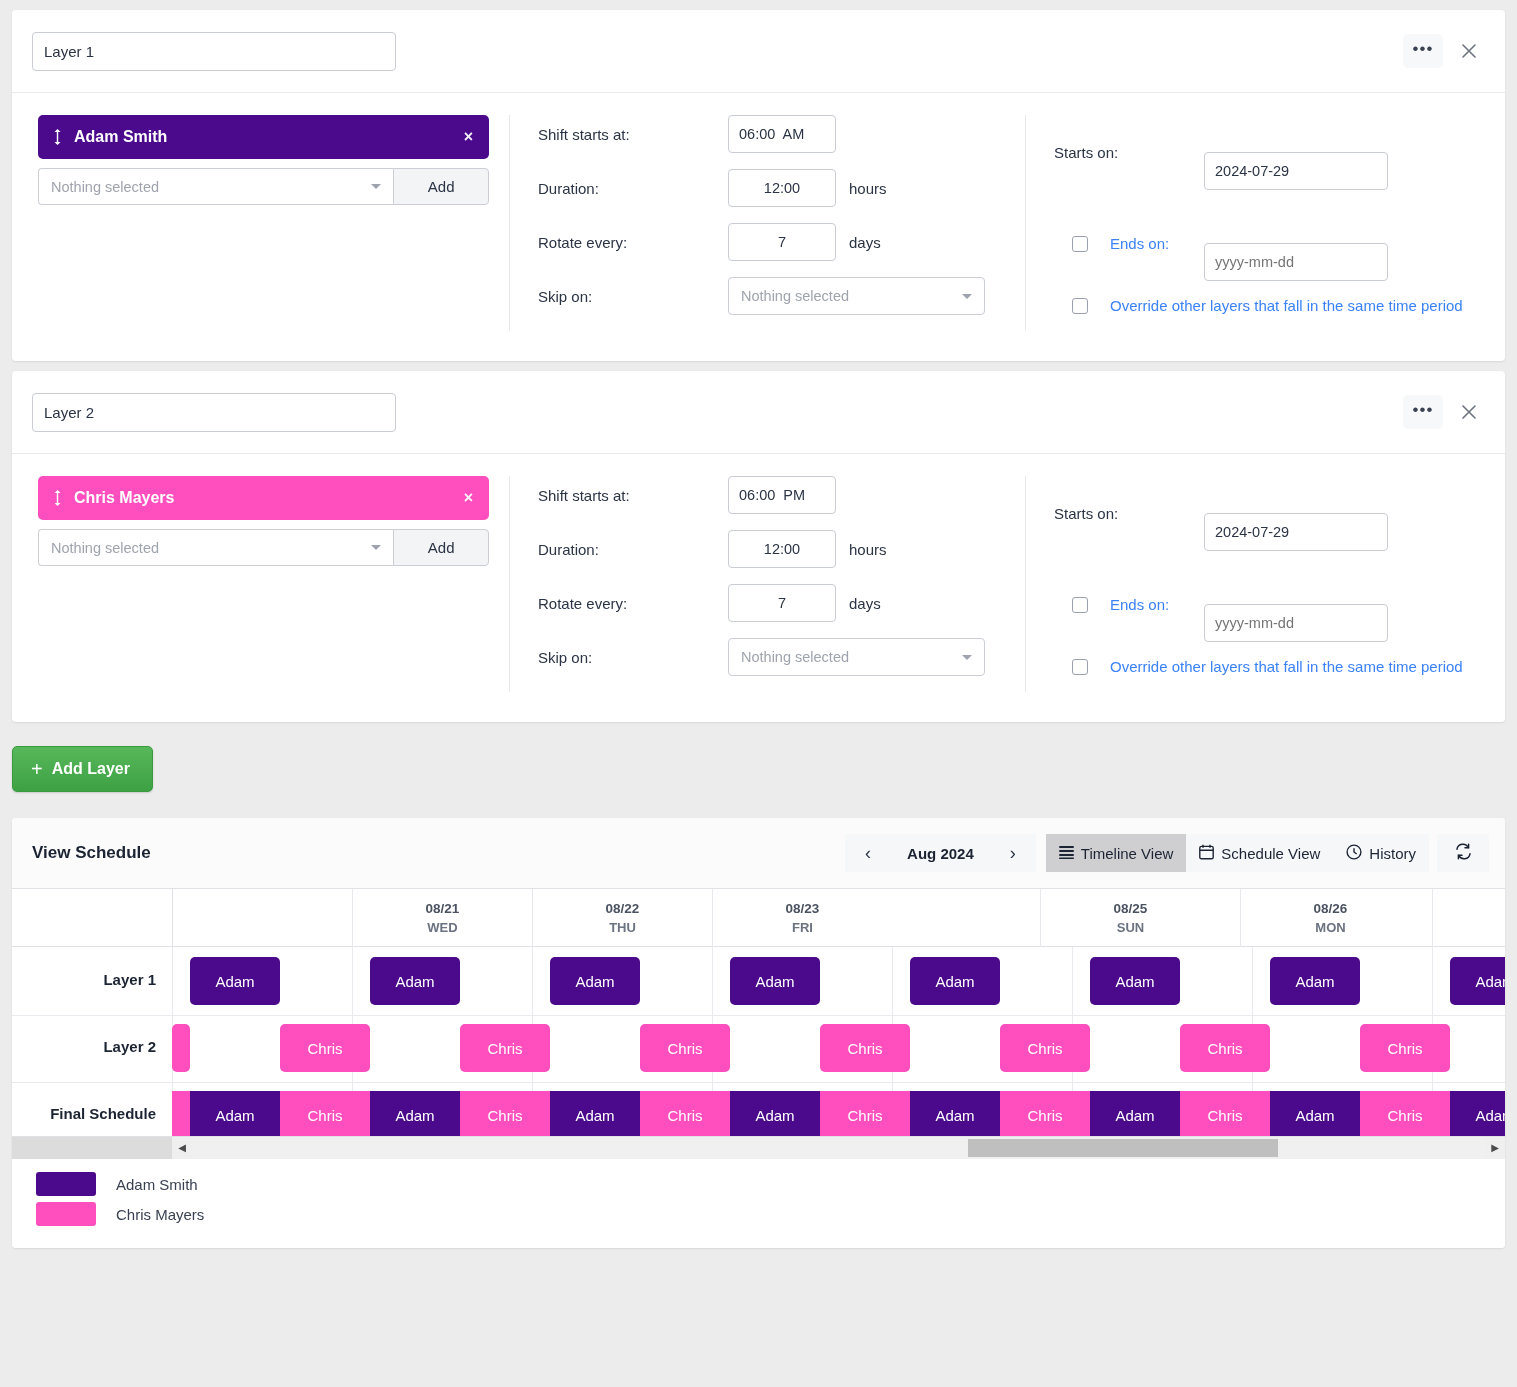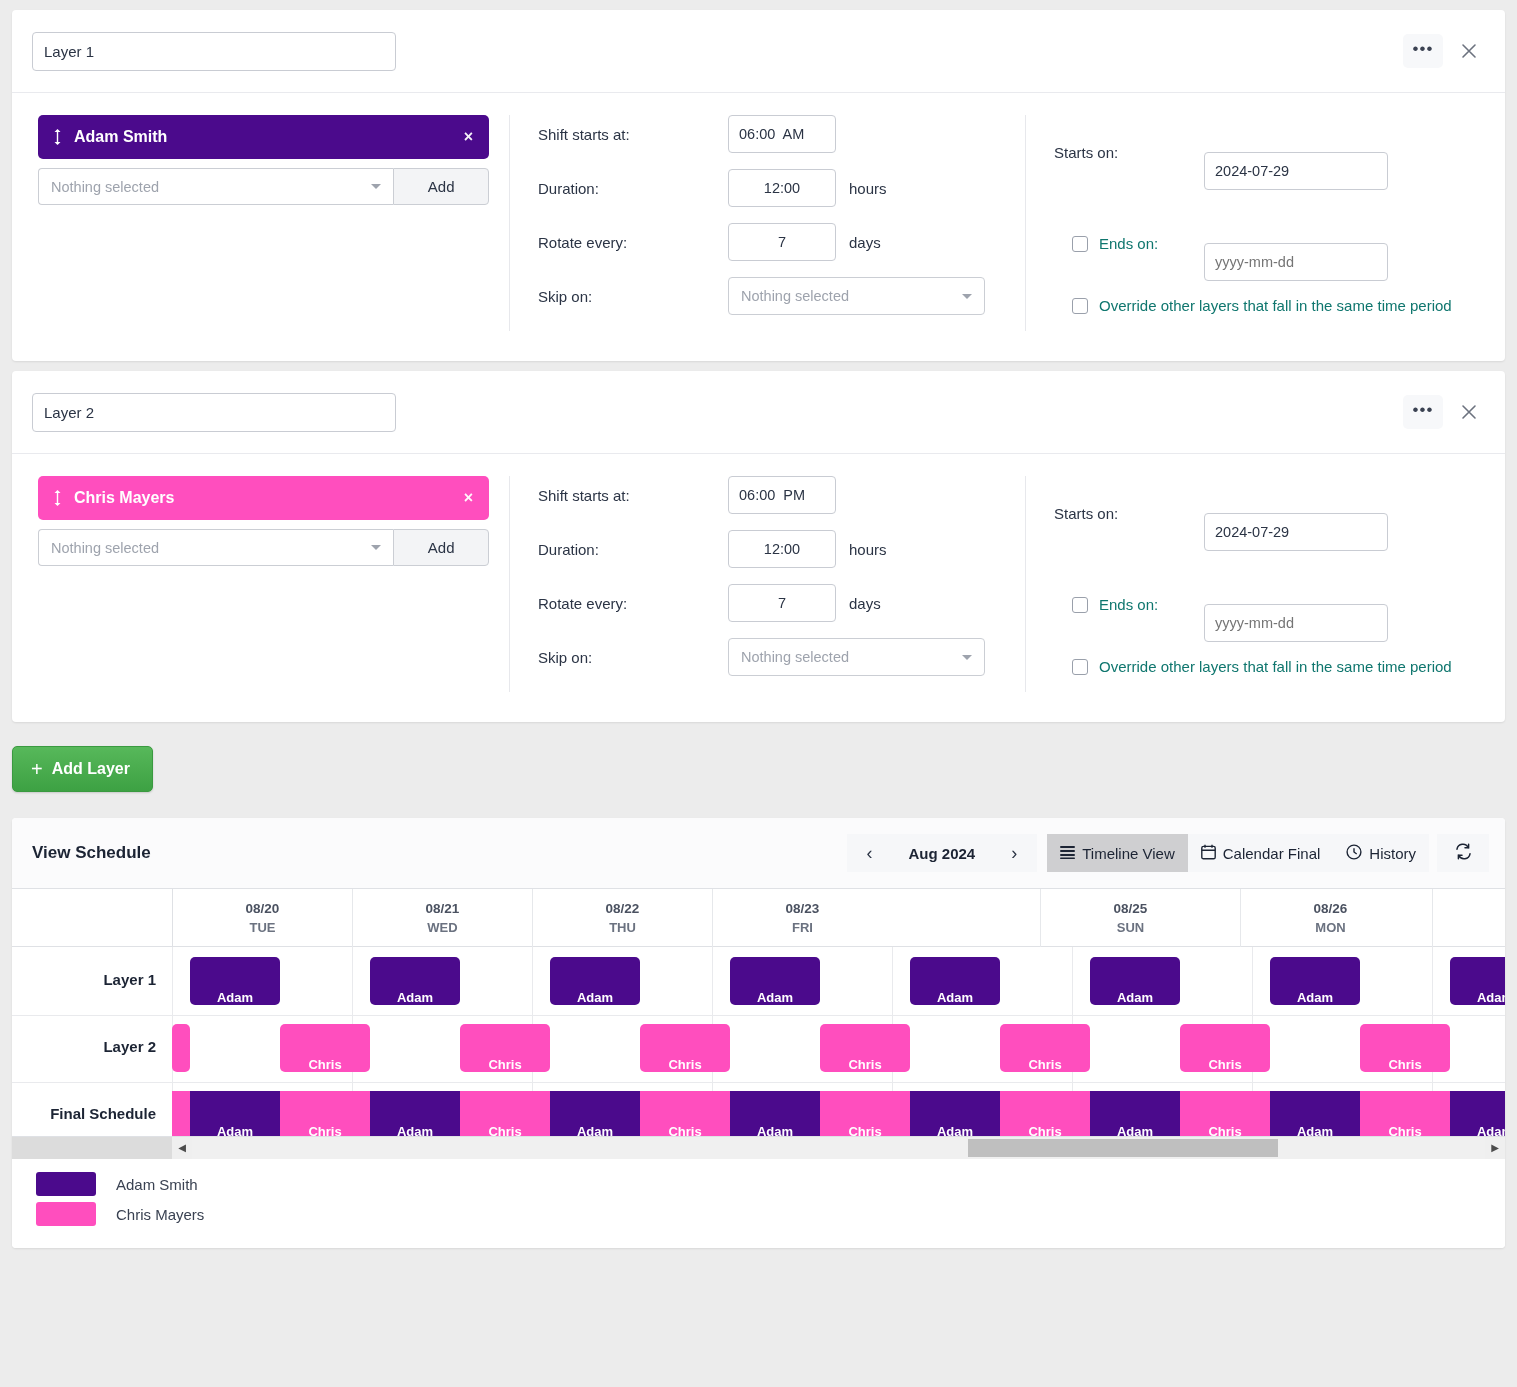--- a/index.html
+++ b/index.html
@@ -171,21 +171,21 @@
   .chk {
     width: 16px; height: 16px;
     border: 1px solid #9aa0ab;
     border-radius: 3px;
     background: #fff;
     display: inline-block;
     cursor: pointer;
     flex: none;
   }
   .cb-row { display: flex; align-items: center; margin-bottom: 16px; }
-  .cb-label { font-size: 15px; color: #0f766e; margin-left: 11px; }
+  .cb-label { font-size: 15px; color: #3b82f6; margin-left: 22px; }
 
   .ends-row { display: flex; align-items: center; margin-bottom: 16px; }
   .ends-left { width: 150px; display: flex; align-items: center; padding-left: 18px;}
 
   
   .add-layer-wrap { padding: 24px 0 0 12px; }
   .add-layer-btn {
     display: inline-flex; align-items: center; gap: 9px;
     background: linear-gradient(#57b85a, #3da143);
     border: 1px solid #3a9a40;
@@ -257,22 +257,22 @@
     font-size: 15px; font-weight: bold; color: #1c2434;
     text-align: right; padding-right: 16px;
   }
   .sidebar-line { position: absolute; left: 160px; top: 0; bottom: 0; width: 1px; background: #dfe1e5; }
   .hline { position: absolute; left: 0; right: 0; height: 1px; background: #e9eaed; }
 
   .bar {
     position: absolute;
     border-radius: 5px;
     color: #fff;
-    font-size: 13px; font-weight: bold;
-    display: flex; align-items: flex-end; justify-content: center;
+    font-size: 15px; font-weight: normal;
+    display: flex; align-items: center; justify-content: center;
     overflow: hidden;
     cursor: pointer;
   }
   .bar.flat { border-radius: 0; }
 
   
   .hscroll {
     position: relative;
     height: 22px;
     background: #efefef;
@@ -492,21 +492,21 @@
           <span>Timeline View</span>
         </button>
 
         <button class="tb-btn">
           <span>
             <svg width="15" height="16" viewBox="0 0 15 16" fill="none" stroke="#1c2434" stroke-width="1.4">
               <rect x="0.8" y="2.4" width="13.4" height="12.4" rx="1.6"></rect>
               <path d="M4 0.8v3M11 0.8v3M0.8 6.2h13.4"></path>
             </svg>
           </span>
-          <span>Calendar Final</span>
+          <span>Schedule View</span>
         </button>
 
         <button class="tb-btn">
           <span>
             <svg width="16" height="16" viewBox="0 0 16 16" fill="none" stroke="#1c2434" stroke-width="1.4">
               <circle cx="8" cy="8" r="6.9"></circle>
                 <path d="M8 4.2V8l2.7 2"></path>
             </svg>
           </span>
           <span>History</span>
@@ -522,24 +522,20 @@
             </svg>
           </span>
         </button>
       </div>
     </div>
 
     <div class="grid-wrap">
       <div class="grid-scroll">
         <div class="grid-inner" id="grid-inner">
             <div class="colhdr">
-              <div class="daycell" style="left:160px;width:180px">
-      <span class="d1">08/20</span>
-      <span class="d2">TUE</span>
-    </div>
               <div class="daycell" style="left:340px;width:180px">
       <span class="d1">08/21</span>
       <span class="d2">WED</span>
     </div>
               <div class="daycell" style="left:520px;width:180px">
       <span class="d1">08/22</span>
       <span class="d2">THU</span>
     </div>
               <div class="daycell" style="left:700px;width:180px">
       <span class="d1">08/23</span>

